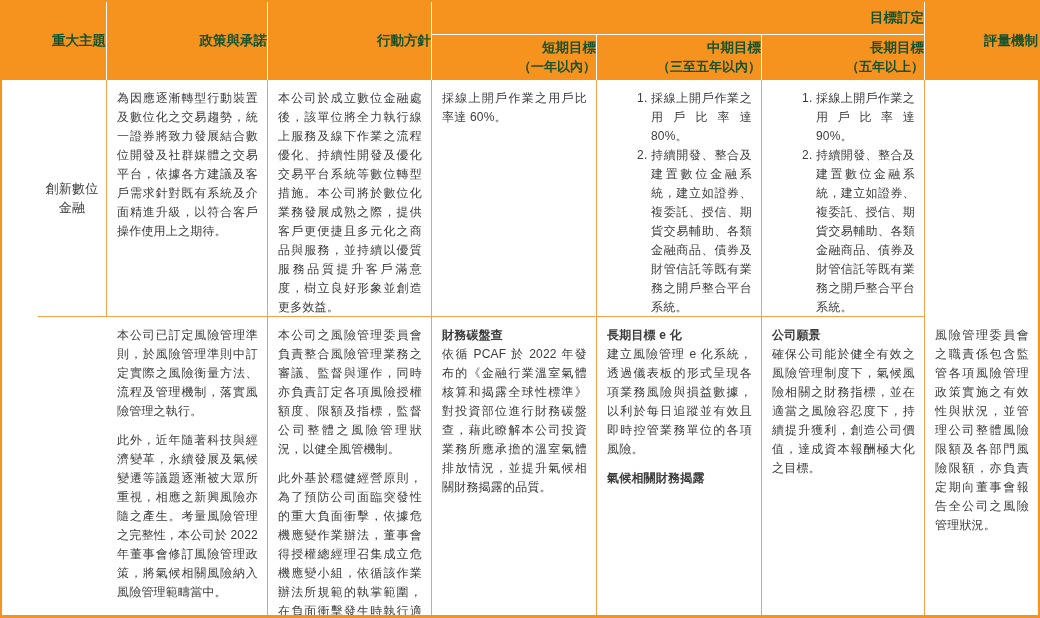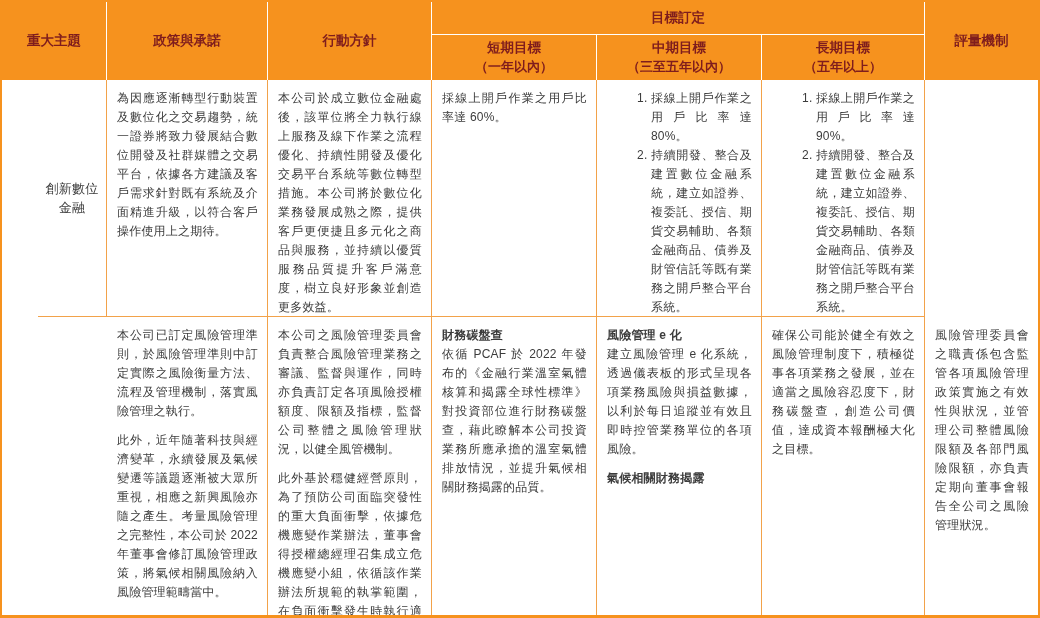--- a/index.html
+++ b/index.html
@@ -18,26 +18,26 @@
     display: grid;
     grid-template-columns: 105px 161px 164px 165px 165px 163px 1fr;
     grid-template-rows: 33px 45px 237px 1fr;
     border: 2px solid var(--orange);
     border-bottom-width: 3px;
     background: #fff;
   }
   
   .hcell {
     background: var(--orange);
-    color: #7f1d1d;
+    color: #14532d;
     font-weight: bold;
     font-size: 13.5px;
     line-height: 1.4;
     display: flex; flex-direction: column;
-    align-items: center; justify-content: center;
+    align-items: flex-end; justify-content: center;
     text-align: center;
     border-right: 1px solid #ffffff;
   }
   .hcell.span2 { grid-row: 1 / span 2; }
   .h-topic  { grid-column: 1; }
   .h-policy { grid-column: 2; }
   .h-action { grid-column: 3; }
   .h-goals  { grid-column: 4 / span 3; grid-row: 1; border-bottom: 1px solid #ffffff; }
   .h-short  { grid-column: 4; grid-row: 2; }
   .h-mid    { grid-column: 5; grid-row: 2; }
@@ -145,24 +145,25 @@
     </div>
   <div class="cell r2 c3">
       <p class="cell-para">本公司之風險管理委員會負責整合風險管理業務之審議、監督與運作，同時亦負責訂定各項風險授權額度、限額及指標，監督公司整體之風險管理狀況，以健全風管機制。</p>
       <p class="cell-para">此外基於穩健經營原則，為了預防公司面臨突發性的重大負面衝擊，依據危機應變作業辦法，董事會得授權總經理召集成立危機應變小組，依循該作業辦法所規範的執掌範圍，在負面衝擊發生時執行適當的危機處理方式。</p>
     </div>
   <div class="cell r2 c4">
       <p class="cell-heading">財務碳盤查</p>
       <p class="cell-para">依循 PCAF 於 2022 年發布的《金融行業溫室氣體核算和揭露全球性標準》對投資部位進行財務碳盤查，藉此瞭解本公司投資業務所應承擔的溫室氣體排放情況，並提升氣候相關財務揭露的品質。</p>
     </div>
   <div class="cell r2 c5">
-      <p class="cell-heading">風險管理 e 化</p>
+      <p class="cell-heading">長期目標 e 化</p>
       <p class="cell-para">建立風險管理 e 化系統，透過儀表板的形式呈現各項業務風險與損益數據，以利於每日追蹤並有效且即時控管業務單位的各項風險。</p>
       <p class="cell-heading">氣候相關財務揭露</p>
     </div>
   <div class="cell r2 c6">
-      <p class="cell-para">確保公司能於健全有效之風險管理制度下，積極從事各項業務之發展，並在適當之風險容忍度下，財務碳盤查，創造公司價值，達成資本報酬極大化之目標。</p>
+      <p class="cell-heading">公司願景</p>
+      <p class="cell-para">確保公司能於健全有效之風險管理制度下，氣候風險相關之財務指標，並在適當之風險容忍度下，持續提升獲利，創造公司價值，達成資本報酬極大化之目標。</p>
     </div>
   <div class="cell r2 c7">
       <p class="cell-para">風險管理委員會之職責係包含監管各項風險管理政策實施之有效性與狀況，並管理公司整體風險限額及各部門風險限額，亦負責定期向董事會報告全公司之風險管理狀況。</p>
     </div>
 
 </div>
 
 </body></html>

